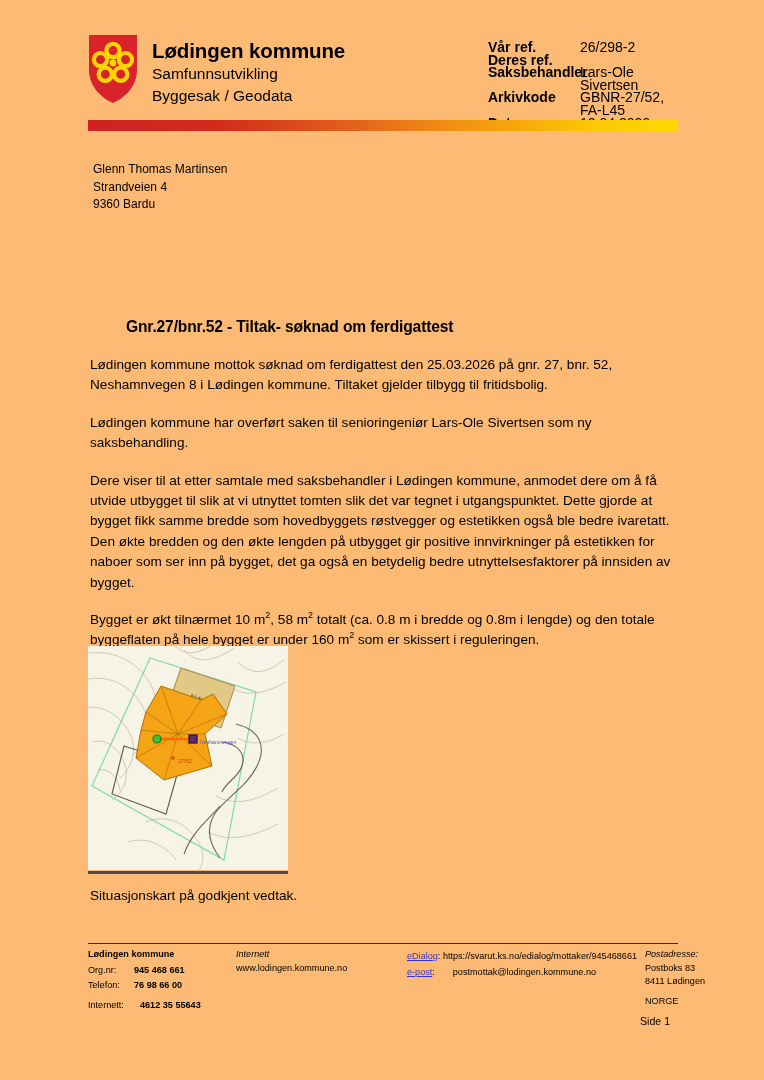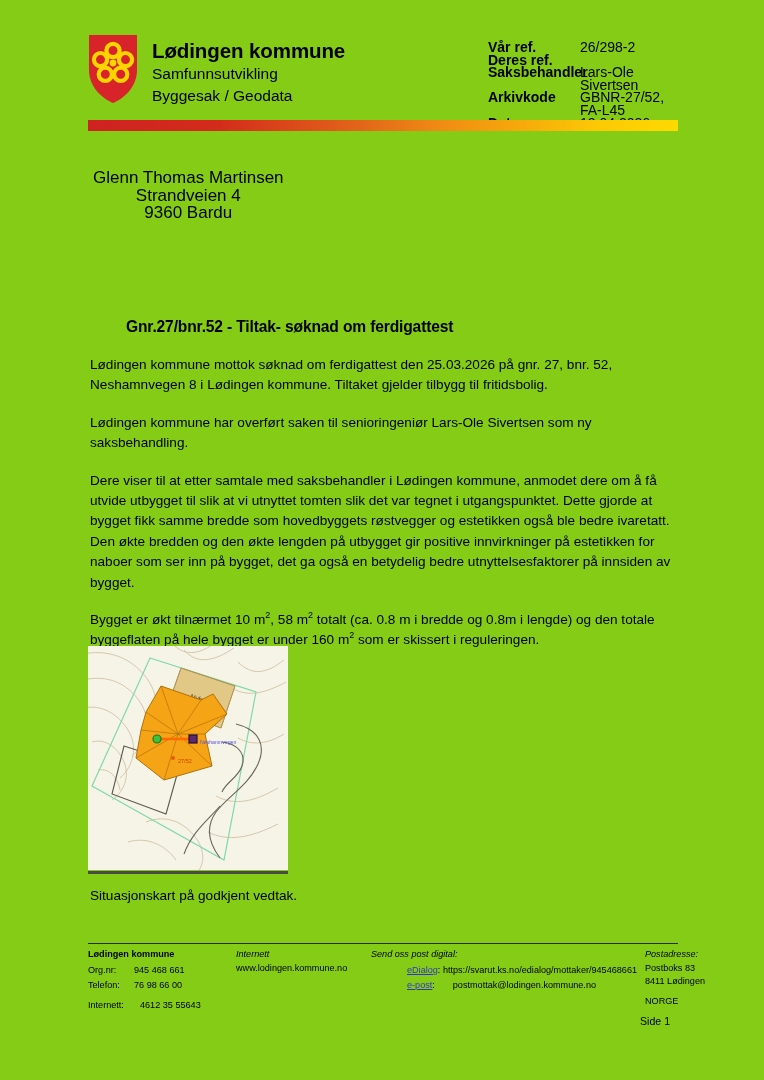--- a/index.html
+++ b/index.html
@@ -13,21 +13,21 @@
     position: relative;
     font-family: "Liberation Sans", sans-serif;
     color: #000000;
     overflow: hidden;
   }
   .page {
     position: absolute;
     left: 0; top: 0;
     width: 764px;
     height: 1080px;
-    background: #84cc16;
+    background: #fdba74;
   }
 
   
   .header {
     position: absolute;
     left: 88px;
     top: 34px;
     width: 590px;
     height: 86px;
   }
@@ -87,24 +87,23 @@
     height: 11px;
     background: linear-gradient(to right,
       #cf2222 0%, #d32b1c 22%, #e2651a 46%,
       #f08c14 60%, #f7ab0a 74%, #fcc806 86%, #ffd900 100%);
   }
 
   
   .address {
     position: absolute;
     left: 93px;
-    top: 169px;
-    font-size: 17px;
+    top: 161px;
+    font-size: 12px;
     line-height: 17.6px;
-    text-align: center;
   }
 
   
   .doc-title {
     position: absolute;
     left: 90px;
     top: 318px;
     width: 600px;
     font-size: 15.6px;
     font-weight: bold;
@@ -188,21 +187,21 @@
 
   .f-head { font-weight: bold; }
   .f-head-i { font-style: italic; }
   .f-row {
     display: flex;
     margin-top: 2px;
     align-items: flex-end;
   }
   .f-key { flex: 0 0 46px; }
   .f-key-w { flex: 0 0 52px; }
-  .f-val { font-weight: normal; }
+  .f-val { font-weight: bold; }
   .f-line { margin-top: 0; }
   .f-gap { margin-top: 6px; }
   .lnk {
     color: #3333cc;
     text-decoration: underline;
   }
   .f-linkrow {
     display: flex;
     margin-top: 2px;
     margin-left: 36px;
@@ -368,21 +367,20 @@
         <span class="f-val">4612 35 55643</span>
       </div>
     </div>
 
     <div class="fcol fc2">
       <div class="f-head-i">Internett</div>
       <div class="f-line">www.lodingen.kommune.no</div>
     </div>
 
     <div class="fcol fc3">
-      <div class="f-head-i">Send oss post digital:</div>
       <div class="f-linkrow">
         <span class="lnk">eDialog</span>
         <span>: https://svarut.ks.no/edialog/mottaker/945468661</span>
       </div>
       <div class="f-linkrow f-gap">
         <span class="lnk">e-post</span>
         <span>:</span>
         <span class="f-epost-val">postmottak@lodingen.kommune.no</span>
       </div>
     </div>

